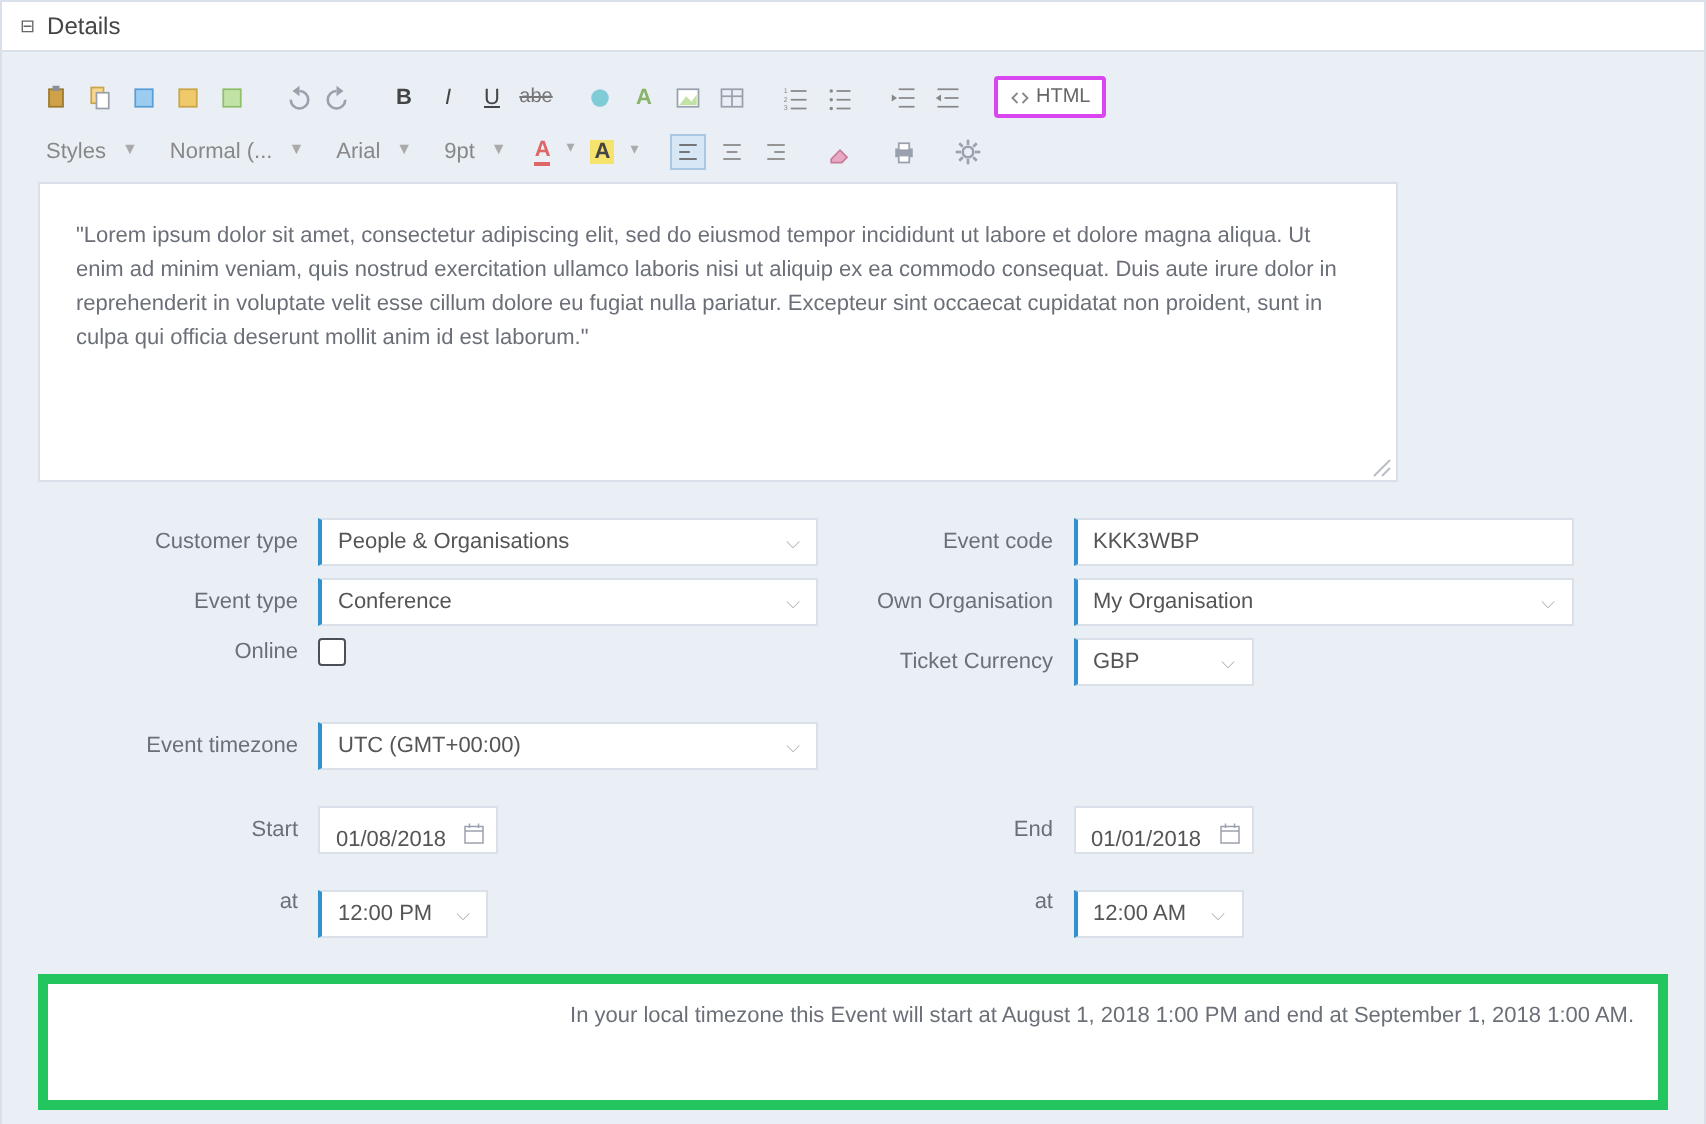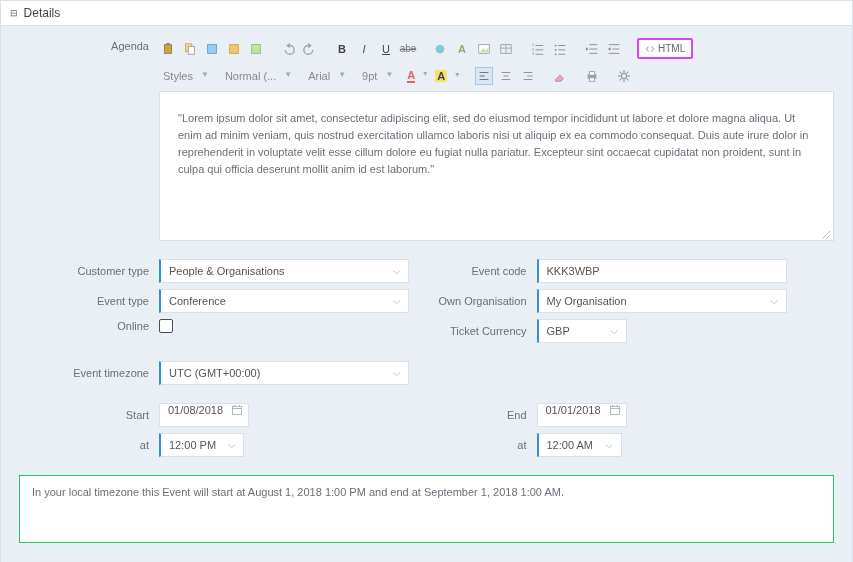--- a/index.html
+++ b/index.html
@@ -144,64 +144,64 @@
   }
   .select { width: 250px; }
   .select.small { width: 90px; }
   .select .caret { font-size: 9px; color: #aaa; }
   .text-input { width: 250px; justify-content: flex-start; }
   .date-input {
     background: #fff;
     border: 1px solid #d9e0ea;
     height: 24px;
     display: flex;
-    align-items: flex-start;
+    align-items: flex-end;
     padding: 0 8px;
     font-size: 11px;
     color: #555;
     width: 90px;
     gap: 8px;
   }
   .date-input .cal-icon { color: #9aa1ad; }
-  .select.time { width: 85px; }
+  .select.time { width: 85px; margin-top: 12px; }
   .checkbox {
     width: 14px;
     height: 14px;
     border: 1.5px solid #4a4f57;
     border-radius: 2px;
     background: #fff;
     cursor: pointer;
   }
   .duration-box {
     background: #fff;
-    border: 1px solid #22c55e;
+    border: 5px solid #22c55e;
     flex: 1;
     min-height: 68px;
     padding: 10px 12px;
     font-size: 11px;
     color: #6b6f78;
+    text-align: right;
   }
   .spacer-row { height: 12px; }
   .bold { font-weight: bold; }
   .italic { font-style: italic; }
   .underline { text-decoration: underline; }
   .strike { text-decoration: line-through; }
 </style>
 </head>
 <body>
 
 <div class="panel">
   <div class="panel-header">
     <span class="collapse-icon">⊟</span>
     <span class="title">Details</span>
   </div>
   <div class="panel-body">
 
     <div class="row" style="align-items:flex-start;">
-      <div class="label" style="padding-top:4px;">Agenda</div>
       <div class="editor-wrap">
 
         <div class="toolbar">
           <div class="tool-group">
             <span class="tool-btn">
               <svg viewBox="0 0 16 16">
                   <rect x="4" y="3" width="8" height="10" fill="#cfa24a" stroke="#9a7a2e"></rect>
                   <rect x="6" y="1" width="4" height="3" fill="#8b8f97"></rect>
                 </svg>
             </span>

